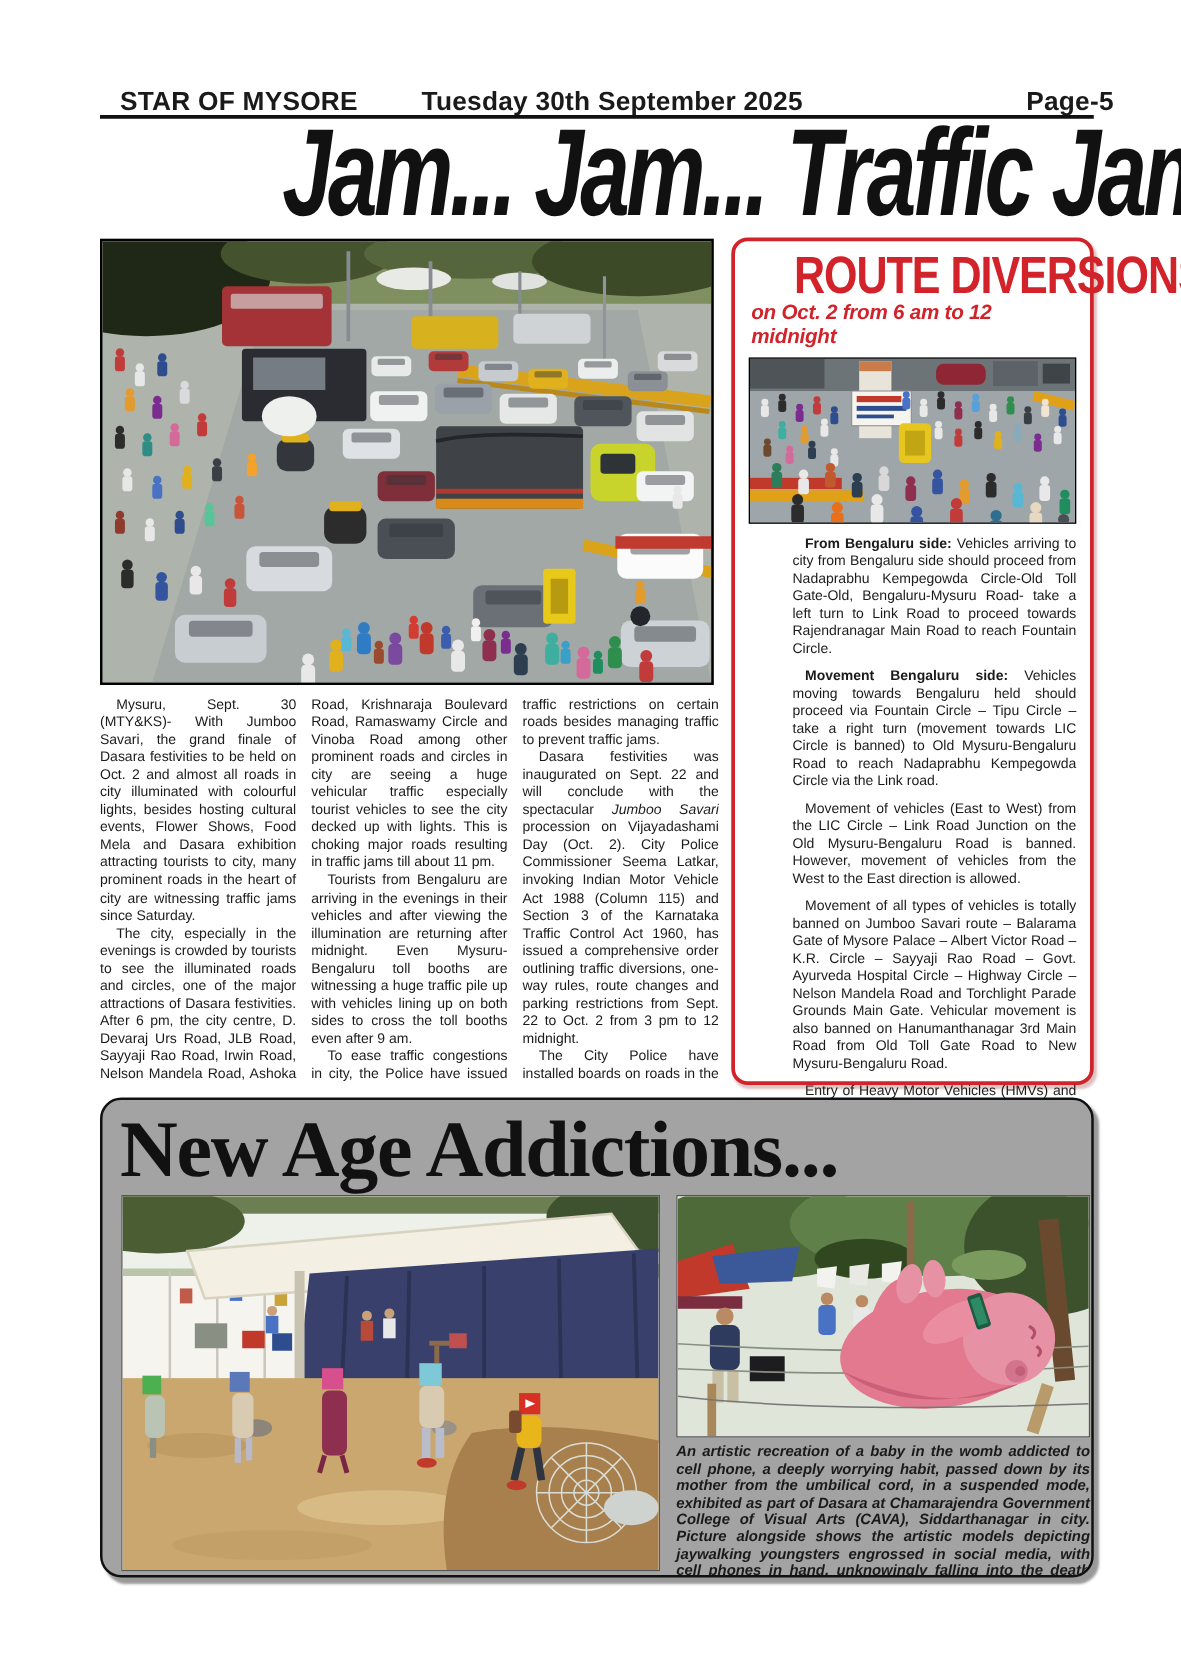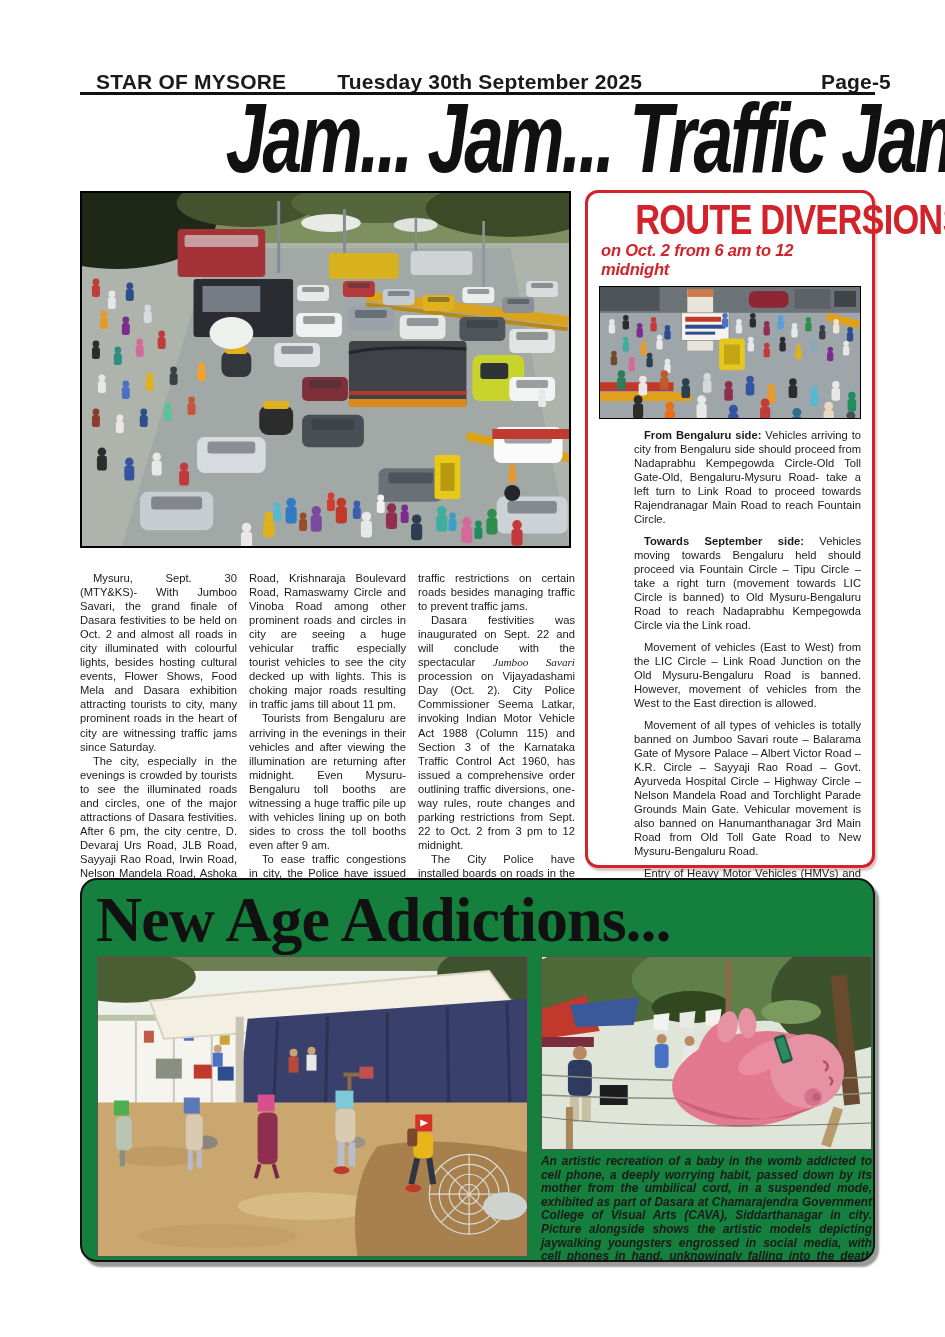--- a/index.html
+++ b/index.html
@@ -18,47 +18,47 @@
   
   .jam-headline{left:80px;top:96px;width:795px;height:86px;overflow:visible;text-align:left;font-style:italic;}
   .jam-headline span{
     display:inline-block;font-weight:bold;font-size:99px;line-height:84px;
     letter-spacing:-4px;white-space:nowrap;transform:scaleX(.72);transform-origin:center top;color:#111;
   }
   
   .traffic-photo{left:80px;top:191px;width:491px;height:357px;border:2px solid #000;box-sizing:border-box;overflow:hidden;background:#aab0a8;}
   .traffic-photo svg{display:block;width:100%;height:100%;}
   .article{
-    left:80px;top:571px;width:495px;height:312px;overflow:hidden;
+    left:80px;top:557px;width:495px;height:312px;overflow:hidden;
     column-count:3;column-gap:12px;column-fill:auto;
     font-size:11.2px;line-height:14.05px;text-align:justify;
   }
   .article p{margin:0;text-indent:13px;}
-  .article .ital{font-style:italic;font-family:Liberation Serif, serif;}
+  .article .ital{font-style:italic;}
   
   .route-box{
     left:585px;top:190px;width:290px;height:678px;box-sizing:border-box;
     border:3px solid #d2232a;border-radius:13px;background:#fff;
     padding:7px 11px 8px 11px;box-shadow:2px 3px 2px rgba(120,10,10,.25);
   }
   .route-title{color:#d2232a;font-weight:bold;text-align:center;height:40px;overflow:visible;}
   .route-title span{display:inline-block;font-size:42px;line-height:40px;letter-spacing:-1px;
     white-space:nowrap;transform:scaleX(.82);transform-origin:center top;}
   .route-subtitle{color:#d2232a;font-weight:bold;font-size:16.5px;text-align:left;
     padding-left:2px;margin:1px 0 7px 0;letter-spacing:-.2px;font-style:italic;}
   .crowd-photo{width:100%;height:133px;border:1px solid #000;box-sizing:border-box;overflow:hidden;background:#9fa6a9;margin-bottom:9px;}
   .crowd-photo svg{display:block;width:100%;height:100%;}
   .route-text{font-size:11.2px;line-height:14px;text-align:justify;margin-left:35px;}
   .route-text p{margin:0 0 8px 0;text-indent:10px;}
   .route-text .lead{font-weight:bold;}
   .route-text .subhead{font-weight:bold;margin-bottom:0;}
   
   .addictions-box{
     left:80px;top:878px;width:795px;height:384px;box-sizing:border-box;
-    border:2.5px solid #111;border-radius:17px;background:#15803d;
+    border:2.5px solid #111;border-radius:17px;background:#a3a3a3;
     box-shadow:4px 5px 2px rgba(0,0,0,.4);overflow:hidden;
   }
   .addictions-headline{position:absolute;left:14px;top:6px;
     font-family:"Liberation Serif","DejaVu Serif",serif;font-weight:bold;
     font-size:64px;line-height:68px;letter-spacing:-1px;color:#111;white-space:nowrap;}
   .exhibition-photo{position:absolute;left:15px;top:76px;width:431px;height:301px;
     border:1px solid #555;box-sizing:border-box;overflow:hidden;background:#e7e3d6;}
   .baby-photo{position:absolute;left:459px;top:76px;width:331px;height:194px;
     border:1px solid #555;box-sizing:border-box;overflow:hidden;background:#dfe5d8;}
   .exhibition-photo svg,.baby-photo svg{display:block;width:100%;height:100%;}
@@ -327,21 +327,21 @@
       <use href="#cpp" x="104" y="78" fill="#c23b3b"></use>
           <use href="#cpp" x="124" y="84" fill="#2e6e8e"></use>
       <use href="#cpp" x="144" y="80" fill="#e8d8c0"></use>
           <use href="#cpp" x="158" y="86" fill="#4a4f55"></use>
     </g>
   </svg>
   </div>
 
   <div class="route-text">
     <p><span class="lead">From Bengaluru side:</span><span> Vehicles arriving to city from Bengaluru side should proceed from Nadaprabhu Kempegowda Circle-Old Toll Gate-Old, Bengaluru-Mysuru Road- take a left turn to Link Road to proceed towards Rajendranagar Main Road to reach Fountain Circle.</span></p>
-    <p><span class="lead">Towards September side:</span><span> Vehicles moving towards Bengaluru held should proceed via Fountain Circle – Tipu Circle – take a right turn (movement towards LIC Circle is banned) to Old Mysuru-Bengaluru Road to reach Nadaprabhu Kempegowda Circle via the Link road.</span></p>
+    <p><span class="lead">Movement Bengaluru side:</span><span> Vehicles moving towards Bengaluru held should proceed via Fountain Circle – Tipu Circle – take a right turn (movement towards LIC Circle is banned) to Old Mysuru-Bengaluru Road to reach Nadaprabhu Kempegowda Circle via the Link road.</span></p>
     <p>Movement of vehicles (East to West) from the LIC Circle – Link Road Junction on the Old Mysuru-Bengaluru Road is banned. However, movement of vehicles from the West to the East direction is allowed.</p>
     <p>Movement of all types of vehicles is totally banned on Jumboo Savari route – Balarama Gate of Mysore Palace – Albert Victor Road – K.R. Circle – Sayyaji Rao Road – Govt. Ayurveda Hospital Circle – Highway Circle – Nelson Mandela Road and Torchlight Parade Grounds Main Gate. Vehicular movement is also banned on Hanumanthanagar 3rd Main Road from Old Toll Gate Road to New Mysuru-Bengaluru Road.</p>
     <p>Entry of Heavy Motor Vehicles (HMVs) and Light Motor Vehicles (LMVs) via Nanjangud Road, T. Narasipur Road, Bannur Road, Bengaluru Road, KRS Road, Hunsur Road, Bogadi Road and H.D. Kote Road to the city is banned. Movement of all vehicles is also banned completely from Hardinge Circle – Albert Victor Road till K.R. Circle from the midnight of Oct. 1 till Oct. 2 midnight.</p>
   </div>
 </div>
 
 <div class="abs addictions-box">
   <div class="addictions-headline">New Age Addictions...</div>
 
   <div class="exhibition-photo">

